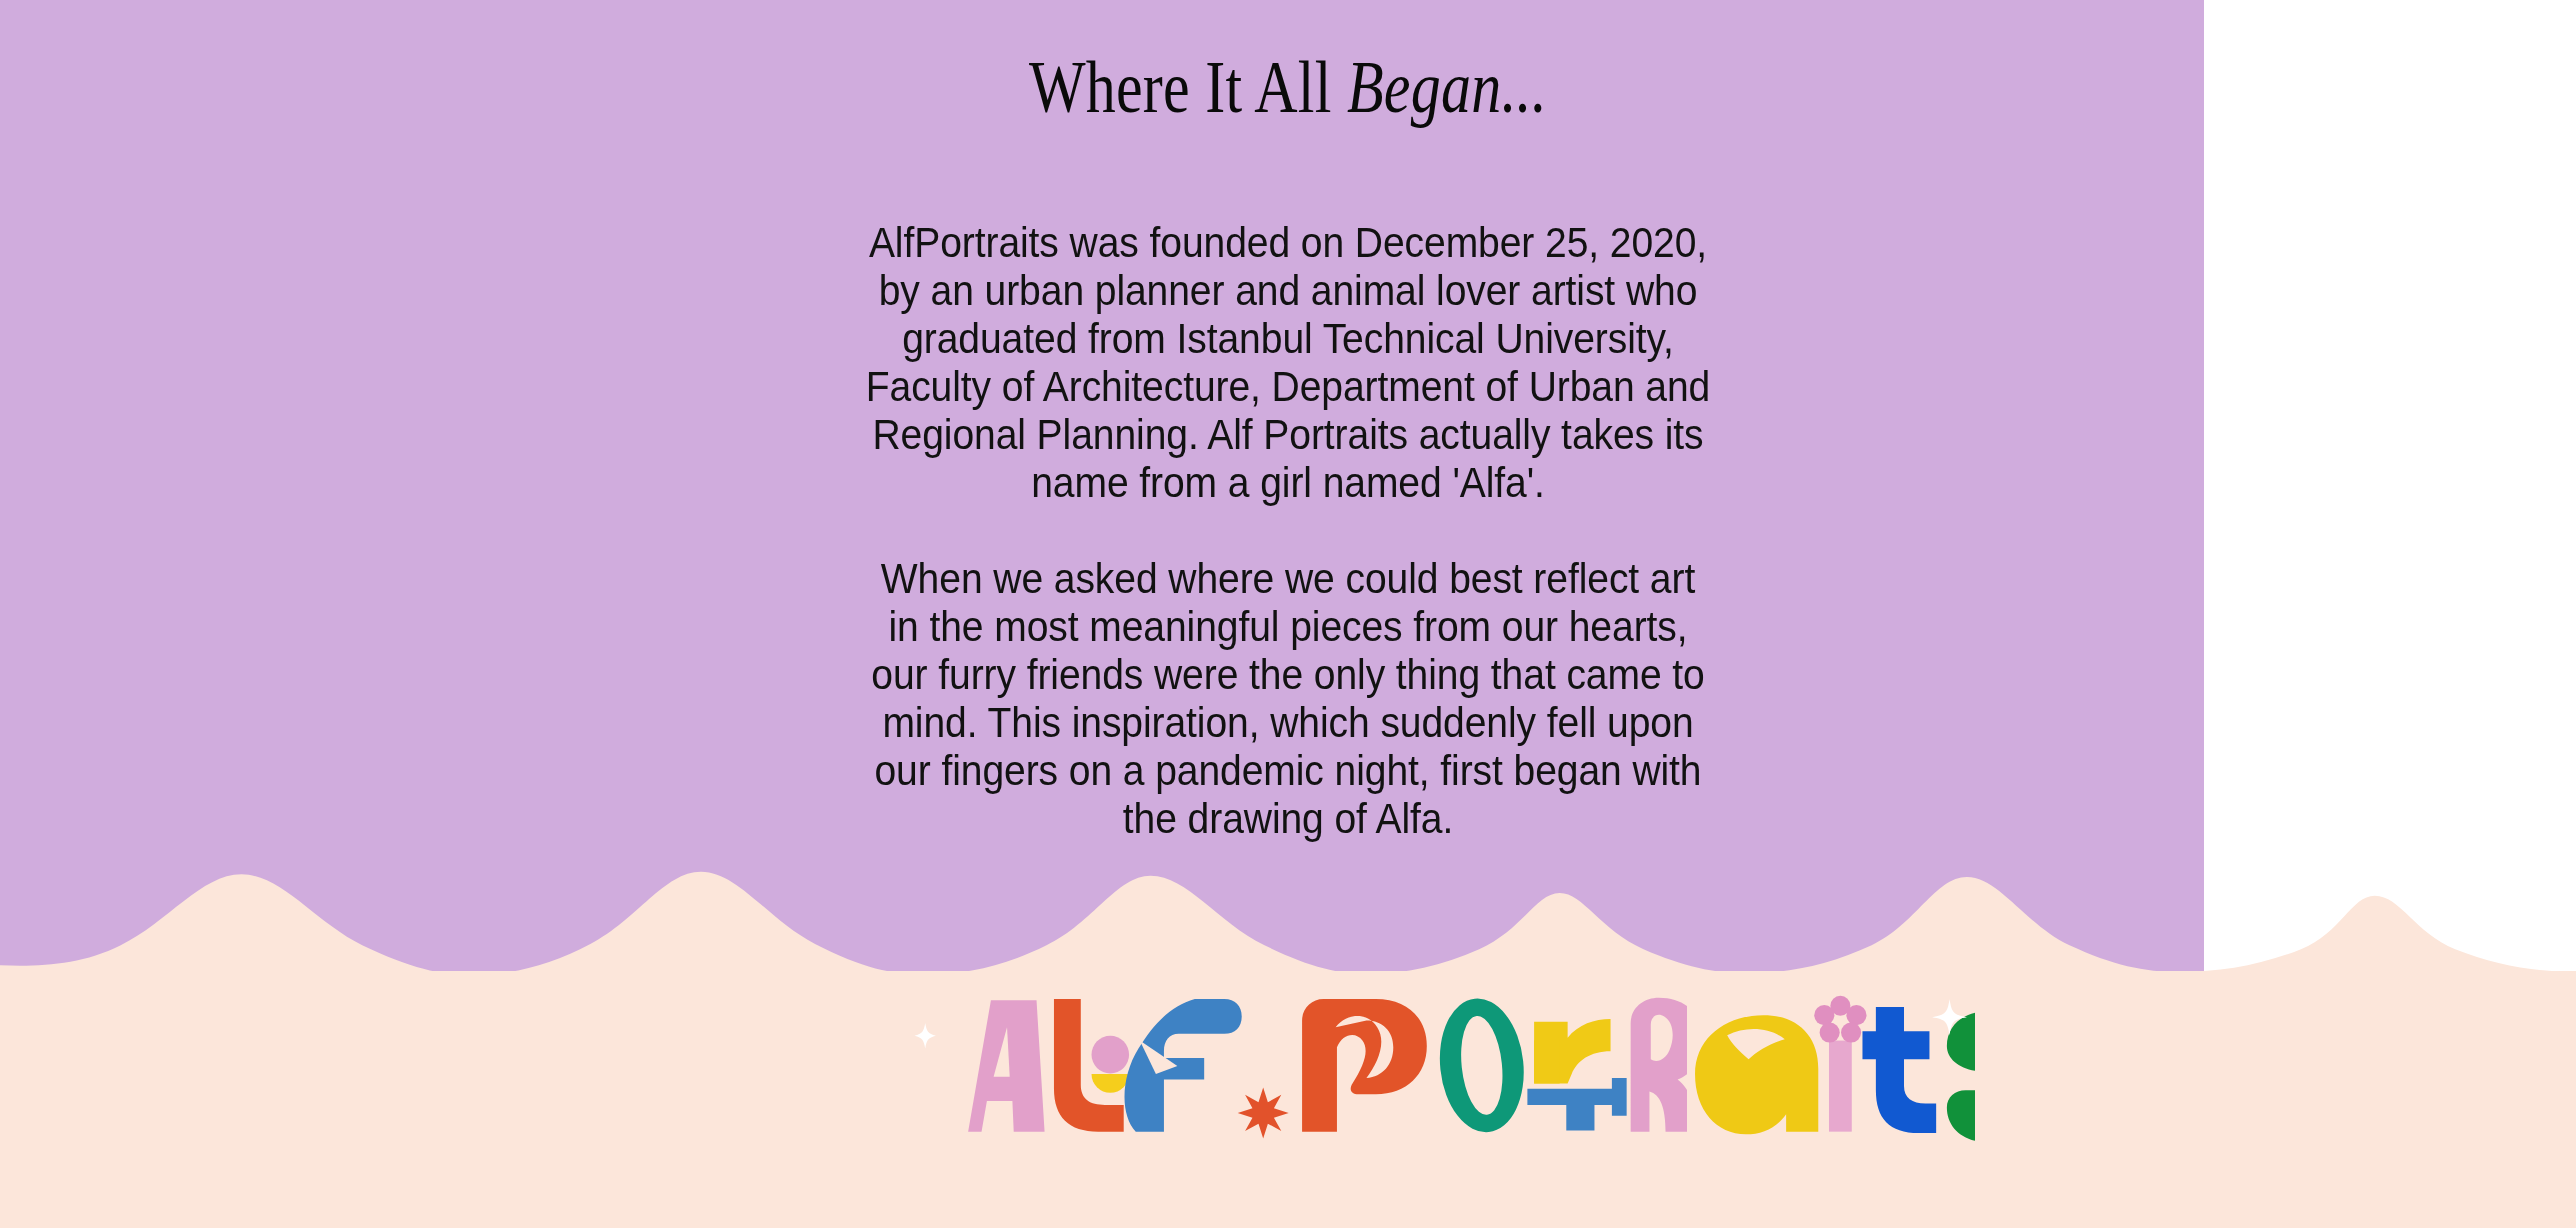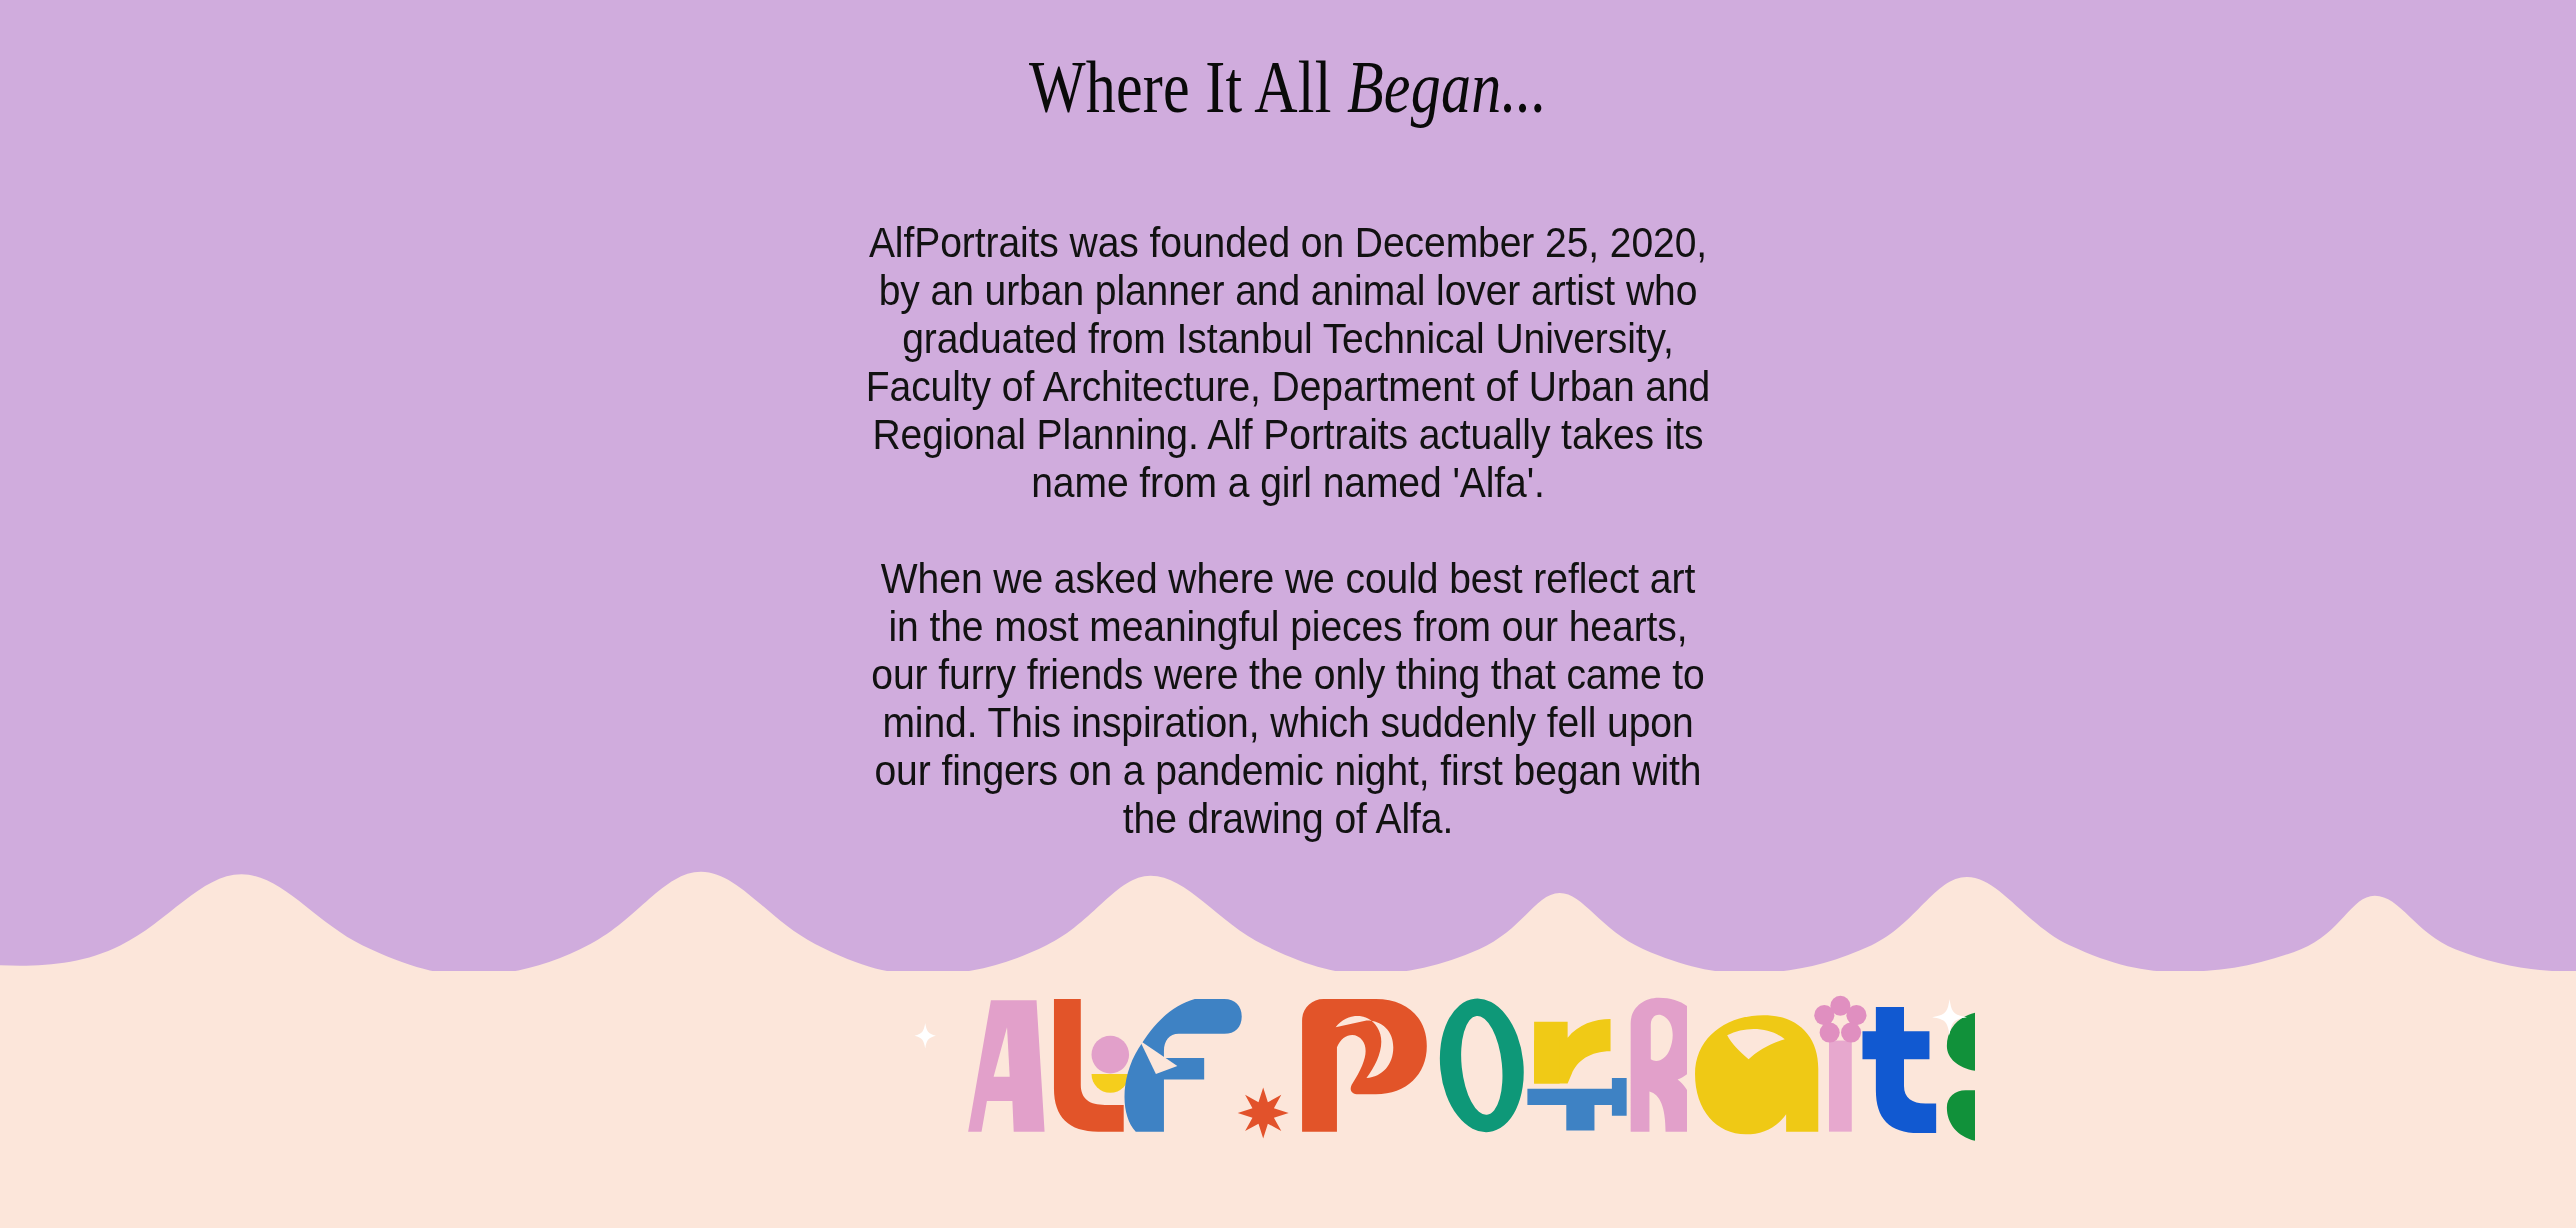--- a/index.html
+++ b/index.html
@@ -4,21 +4,21 @@
 <title>Where It All Began</title>
 <style>
   * { margin:0; padding:0; box-sizing:border-box; }
   html, body {
     width:2576px; height:1228px;
     overflow:hidden;
     font-family:"Liberation Sans", sans-serif;
   }
   #page {
     position:relative;
-    width:2576px; height:1228px;
+    width:2204px; height:1228px;
     background:#D0ACDD;
   }
 
   
   #peach-band {
     position:absolute;
     left:0; top:971px;
     width:2576px; height:257px;
     background:#FCE6DA;
   }

